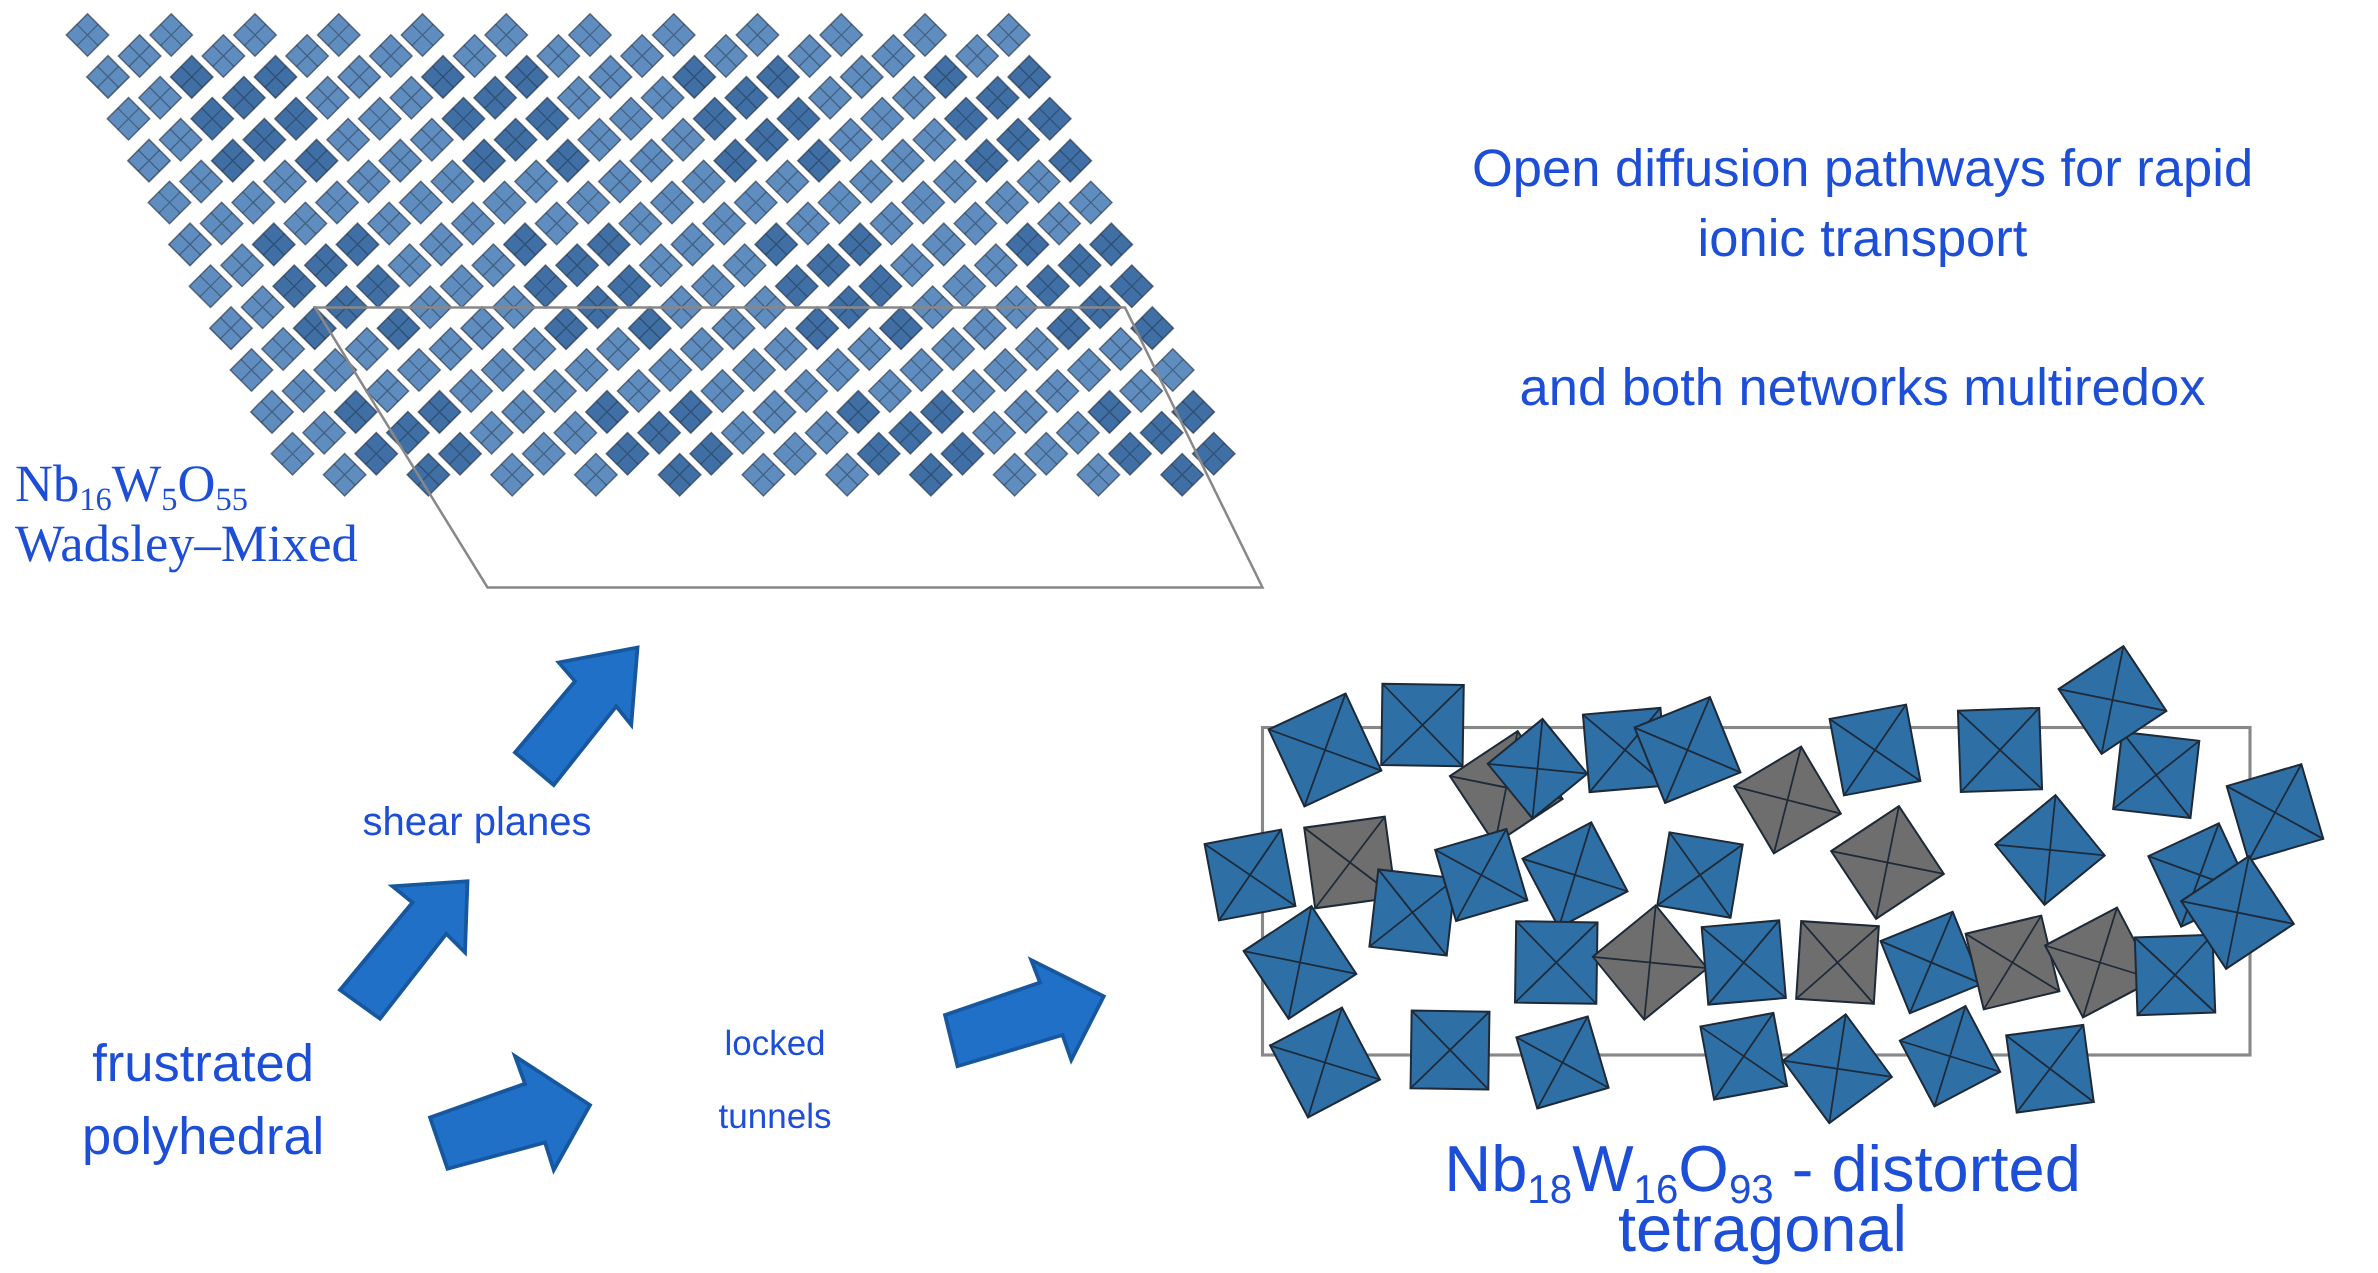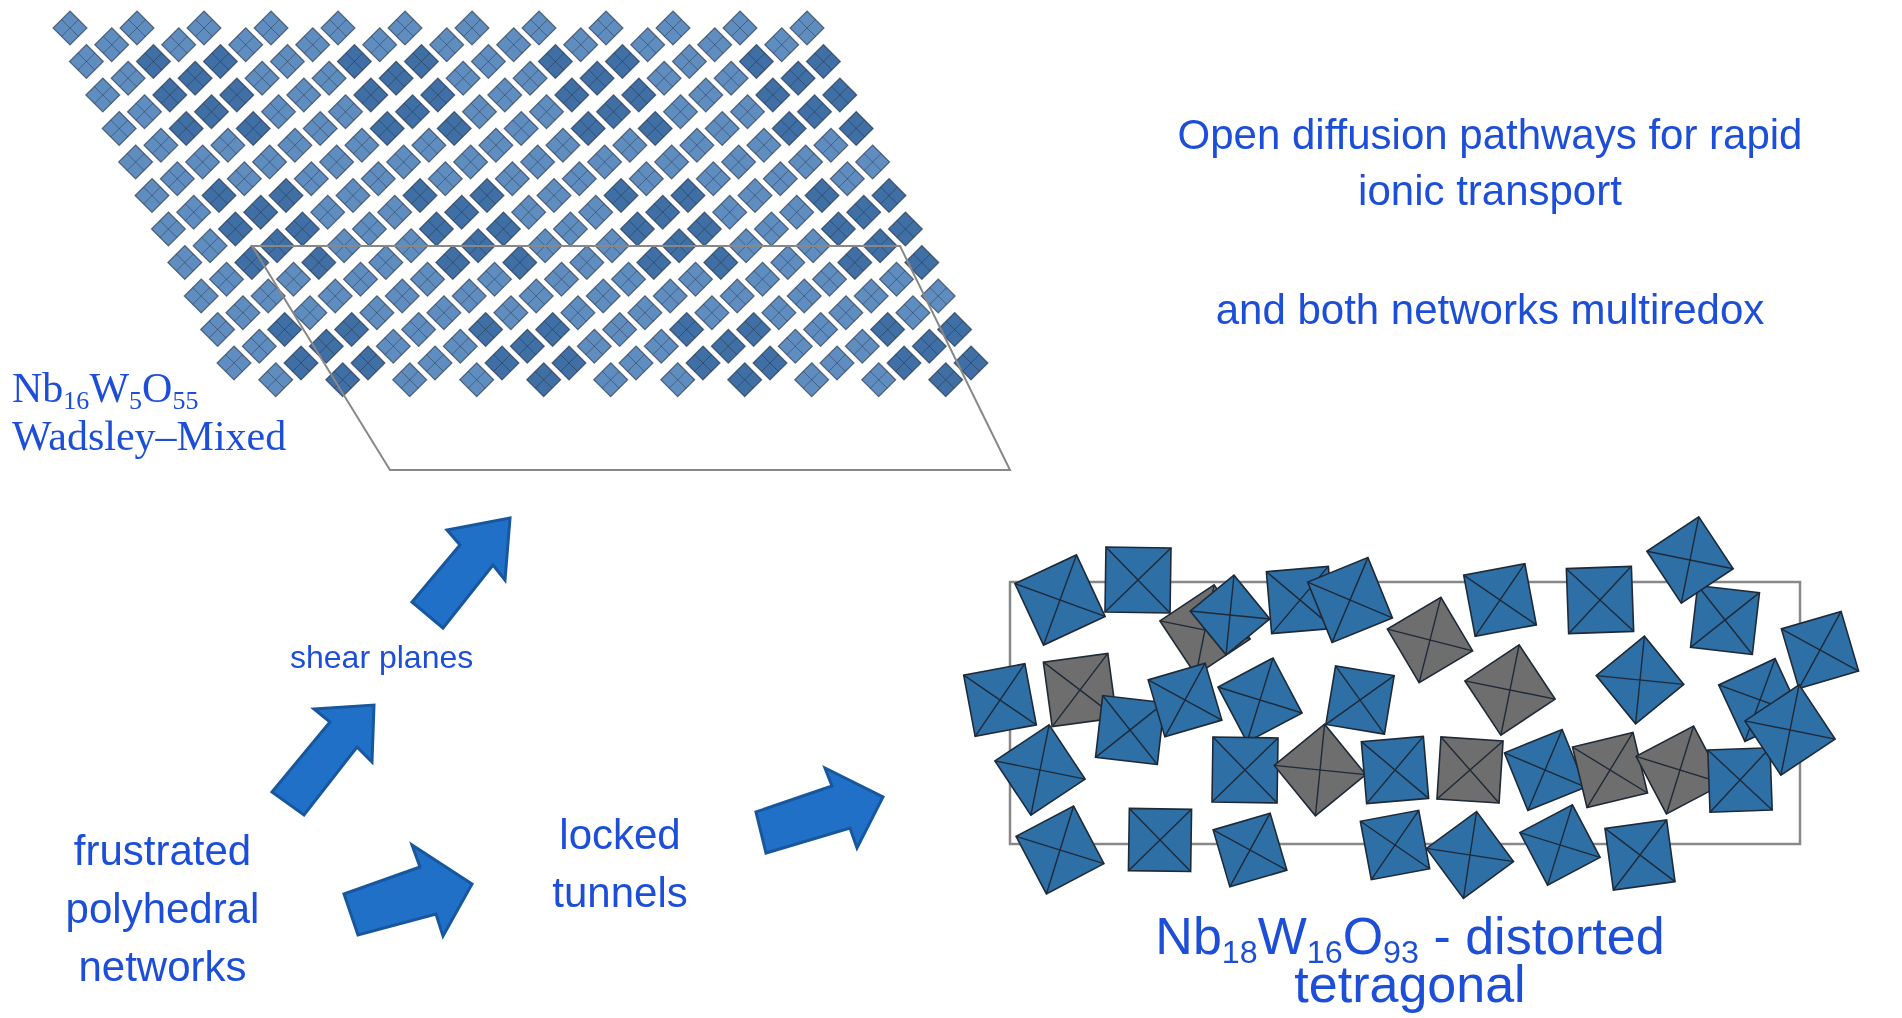--- a/index.html
+++ b/index.html
@@ -630,23 +630,22 @@
 
 <div class="txt center" style="left:1080px; top:282px; width:820px; font-size:42px; line-height:56px;">
   <div>and both networks multiredox</div>
 </div>
 
 <div class="txt" style="left:290px; top:638px; font-size:32px;">shear planes</div>
 
 <div class="txt center" style="left:20px; top:822px; width:285px; font-size:42px; line-height:58px;">
   <div>frustrated</div>
   <div>polyhedral</div>
-  <div>networks</div>
 </div>
 
-<div class="txt center" style="left:520px; top:806px; width:200px; font-size:42px; line-height:58px;">
+<div class="txt center" style="left:520px; top:806px; width:200px; font-size:28px; line-height:58px;">
   <div>locked</div>
   <div>tunnels</div>
 </div>
 
 <div class="txt center" style="left:1050px; top:912px; width:720px; font-size:52px; line-height:48px;">
   <div><span>Nb</span><sub>18</sub><span>W</span><sub>16</sub><span>O</span><sub>93</sub><span> - distorted tetragonal</span></div>
 </div>
 
 </body></html>

